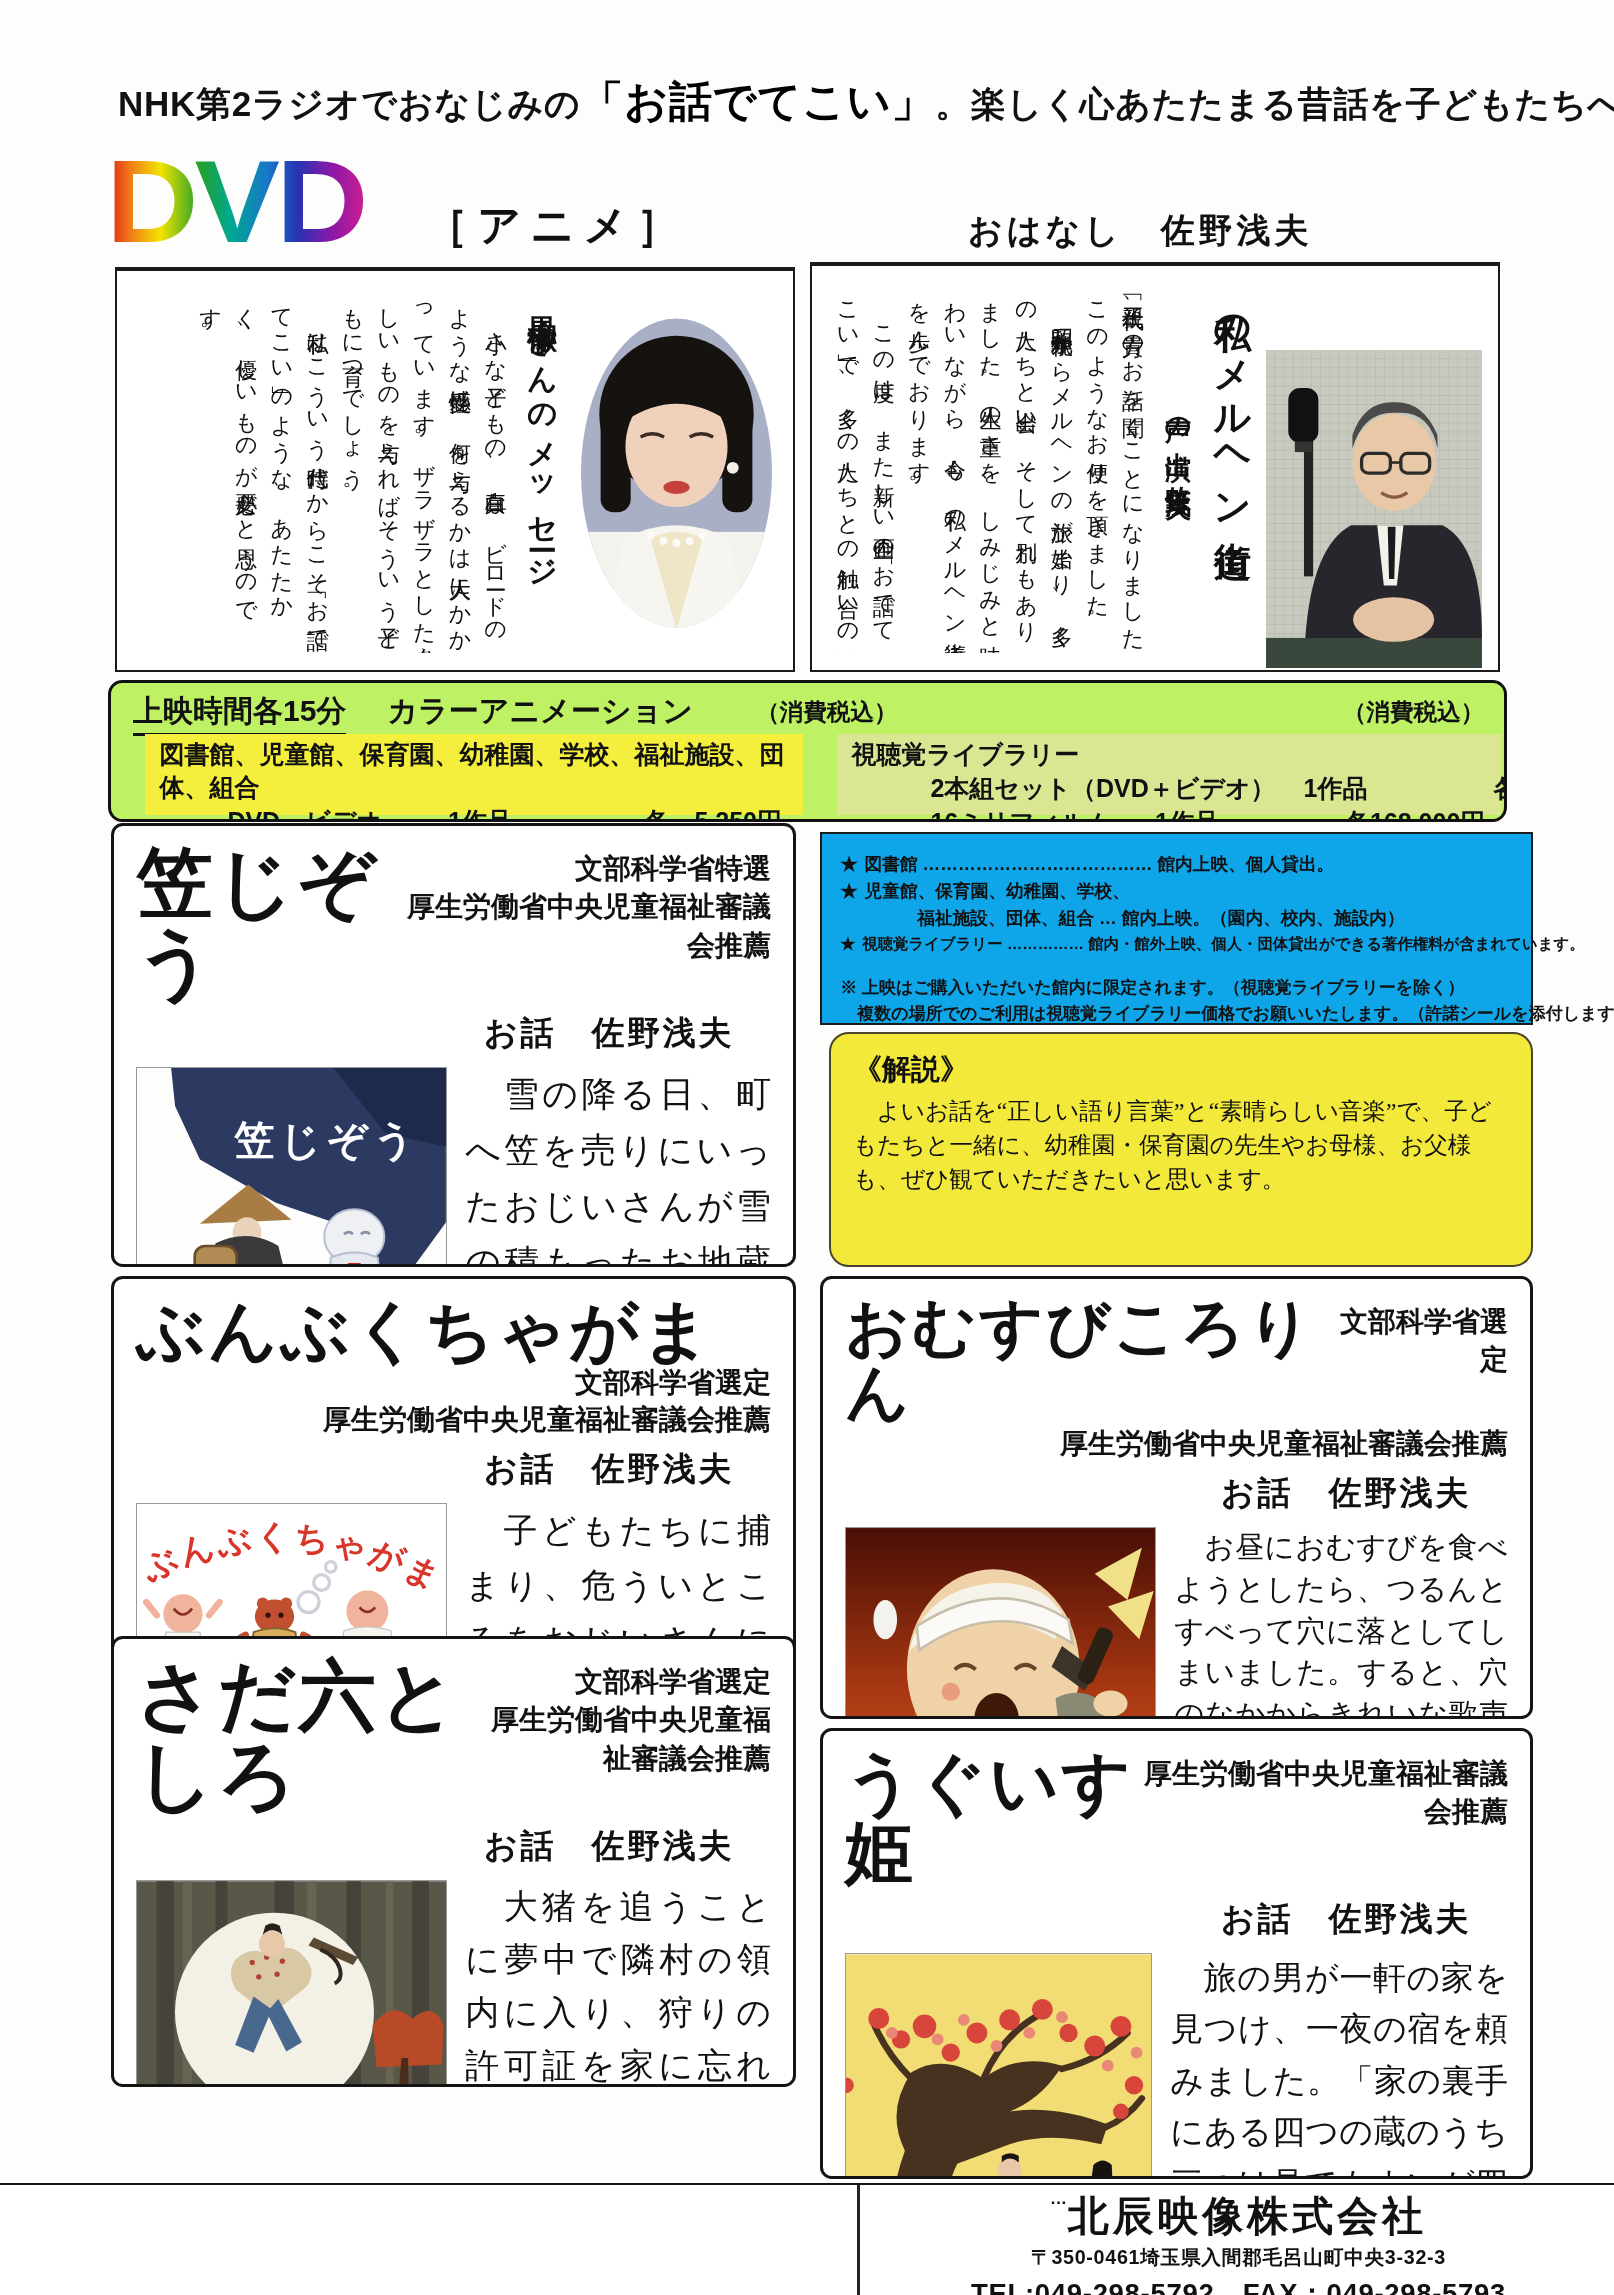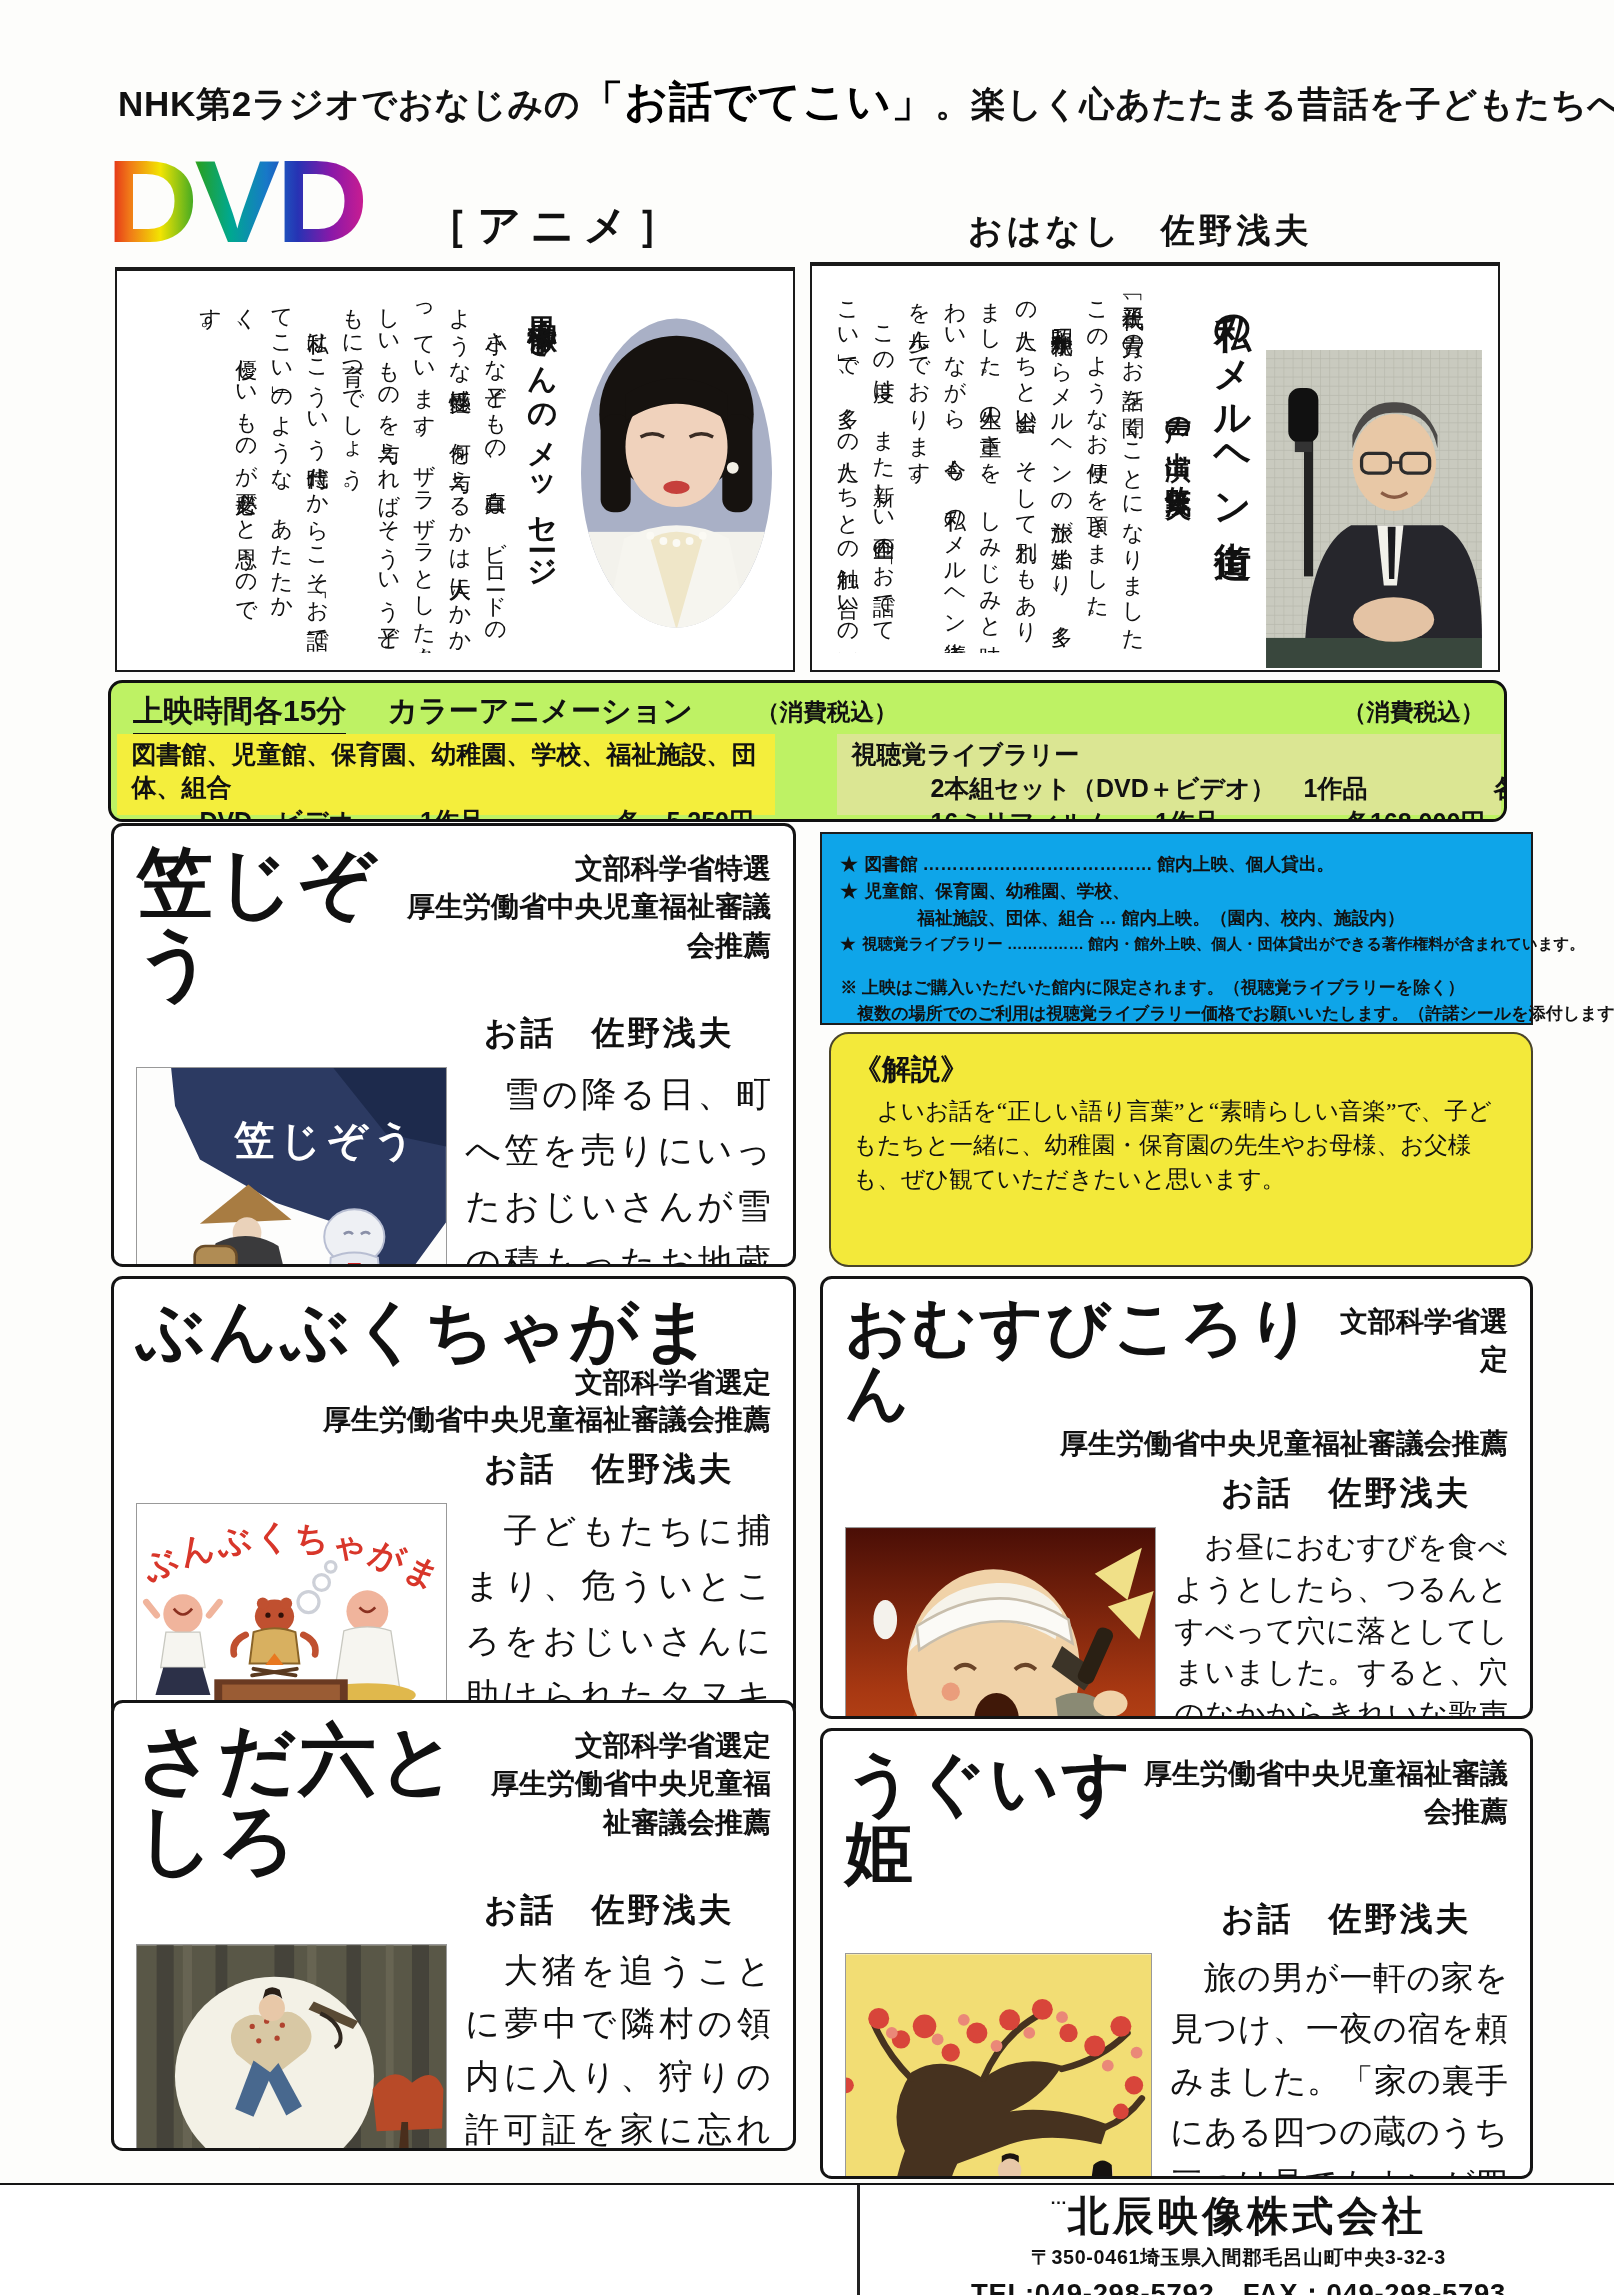--- a/index.html
+++ b/index.html
@@ -37,21 +37,21 @@
 
   
   .price-box{position:absolute;left:108px;top:680px;width:1399px;height:142px;background:#bef264;
              border:3.9px solid #101010;border-radius:14.4px;overflow:hidden;}
   .price-header{display:flex;align-items:flex-start;padding:7.9px 19.7px 1.3px 22px;}
   .ph-duration{font-size:30px;font-weight:800;border-bottom:3.3px solid #101010;padding-bottom:1.3px;}
   .ph-type{font-size:30px;font-weight:800;margin-left:41px;}
   .ph-tax{font-size:23.6px;font-weight:600;margin-left:63px;padding-top:5.2px;}
   .ph-tax-r{font-size:23.6px;font-weight:600;margin-left:auto;padding-top:5.2px;}
   .panel{position:absolute;top:51px;height:81px;padding:3.9px 11.8px 3.9px 14.4px;font-weight:800;font-size:25px;}
-  .panel-group{left:6px;width:658px;background:#f4ee3c;}
+  .panel-group{left:34px;width:658px;background:#f4ee3c;}
   .panel-library{left:726px;width:664px;background:#dbe693;}
   .prow{display:flex;white-space:nowrap;margin-top:1.3px;gap:28px;}
   .prow .lbl{margin-left:68px;}
   .prow .qty{margin-left:38px;}
   .prow .price{margin-left:auto;margin-right:9.2px;}
   .panel-library .lbl{margin-left:79px;}
   .panel-library .qty{margin-left:auto;margin-right:98px;}
   .panel-library .price{margin-left:0;margin-right:3.9px;}
 
   
@@ -68,21 +68,21 @@
   .story-content{display:flex;margin-top:10.5px;}
   .illust{flex:none;border:0.7px solid #999;line-height:0;}
   .story-text{flex:1;margin-left:18.3px;font-family:"Liberation Serif",serif;text-align:justify;}
   .story-text p{margin:0;}
   .box-kasajizo{left:111px;top:823px;width:685px;height:444px;}
   .box-kasajizo .story-text p{font-size:35px;line-height:1.6;}
   .box-bunbuku{left:111px;top:1276px;width:685px;height:443px;}
   .box-bunbuku .story-text p{font-size:34px;line-height:1.62;}
   .box-omusubi{left:820px;top:1276px;width:713px;height:443px;}
   .box-omusubi .story-text p{font-size:29.5px;line-height:1.42;}
-  .box-sadaroku{left:111px;top:1700px;width:685px;height:451px;}
+  .box-sadaroku{left:111px;top:1636px;width:685px;height:451px;}
   .box-sadaroku .story-text p{font-size:34px;line-height:1.56;}
   .box-uguisu{left:820px;top:1728px;width:713px;height:451px;}
   .box-uguisu .story-text p{font-size:33px;line-height:1.56;}
 
   
   .notes-box{position:absolute;left:820px;top:832px;width:713px;height:193px;background:#0ea5e9;
              border:2.6px solid #1c1c1c;padding:17px 15.7px 11.8px 18.3px;font-size:17.7px;font-weight:600;
              line-height:1.52;}
   .note-line{white-space:nowrap;}
   .note-indent{padding-left:77px;}

